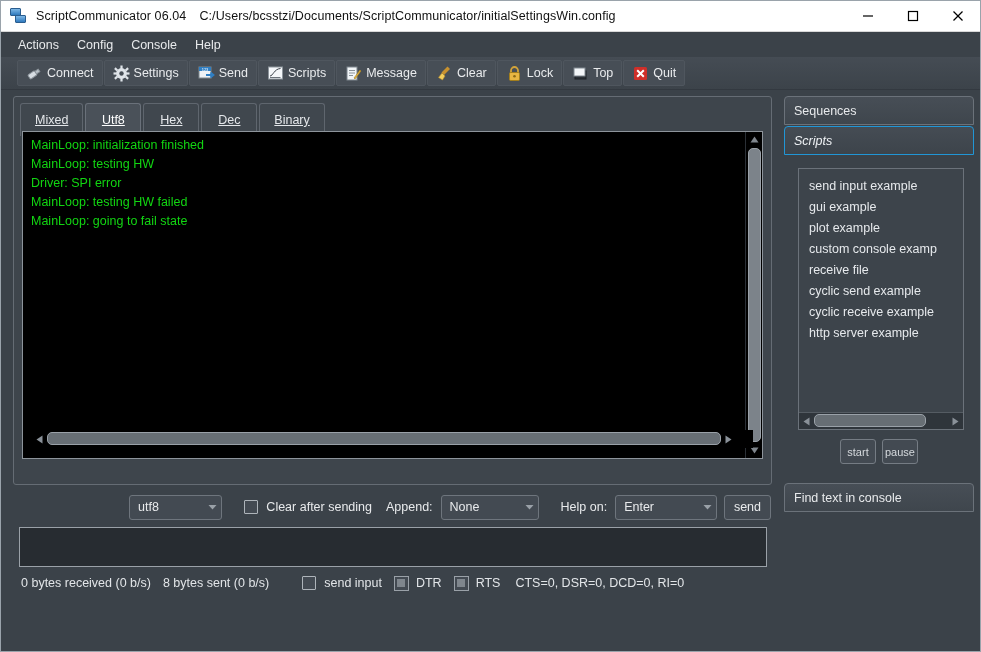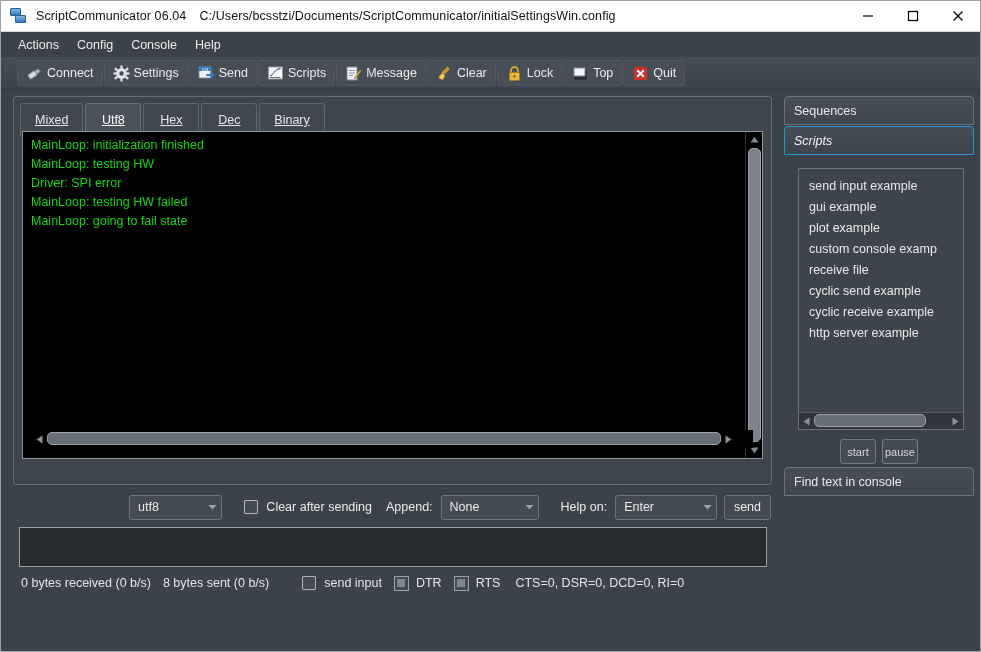--- a/index.html
+++ b/index.html
@@ -275,21 +275,21 @@
     margin-top: 9px; height: 26px; flex: 0 0 26px;
   }
   .smallbtn {
     height: 25px; width: 36px;
     background: #434a52; border: 1px solid #757c84; border-radius: 3px;
     color: #d5d9dd; font-size: 11px;
     display: flex; align-items: center; justify-content: center;
     overflow: hidden;
   }
   .panelhdr.bottom { margin-top: 15px; }
-  .panelhdr.bottom2 { margin-top: 2px; }
+  .panelhdr.bottom2 { margin-top: 18px; }
 </style>
 </head>
 <body>
 
 <div id="app">
 
   <div class="titlebar">
     <div class="tb-icon">
       <div class="s1"></div>
         <div class="s2"></div>

